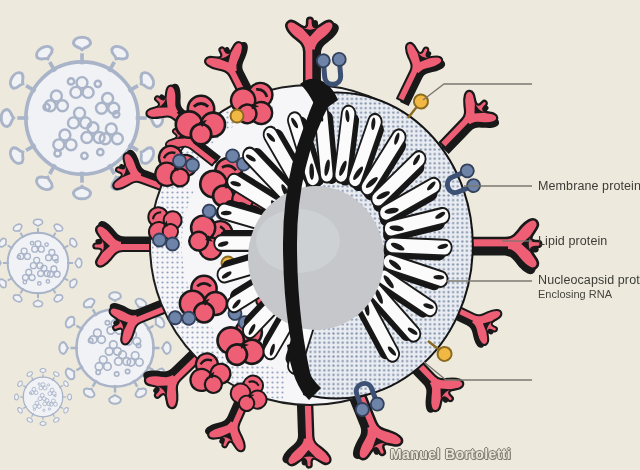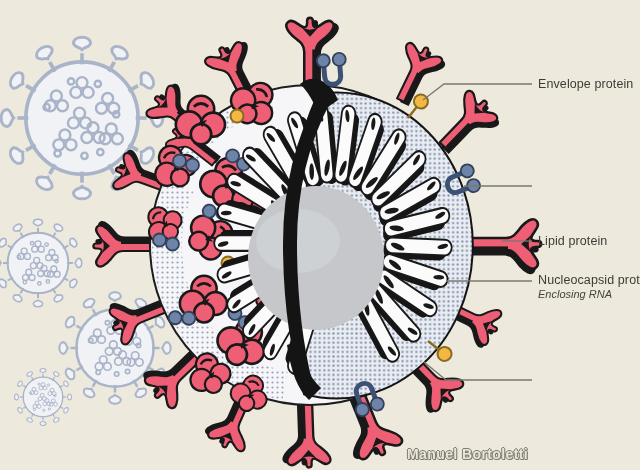--- a/index.html
+++ b/index.html
@@ -7,24 +7,24 @@
     position:relative;width:640px;height:470px;overflow:hidden;
     background:#edeadd;
     font-family:"Liberation Sans", sans-serif;
   }
   .lbl{
     position:absolute;left:538px;color:#3c3b36;font-size:12.5px;
     white-space:nowrap;letter-spacing:.1px;
   }
   .lbl-sub{
     position:absolute;left:538px;color:#45443e;font-size:11px;
-    font-style:italic;white-space:nowrap;
+    white-space:nowrap;
   }
   .credit{
-    position:absolute;left:407px;top:446px;font-size:14px;font-weight:bold;
+    position:absolute;left:390px;top:446px;font-size:14px;font-weight:bold;
     letter-spacing:.4px;color:#e9e6d8;white-space:nowrap;
     text-shadow:1px 0 0 #7f7d71,-1px 0 0 #7f7d71,0 1px 0 #7f7d71,
                 0 -1px 0 #7f7d71,1px 1px 0 #7f7d71;
   }
   svg{position:absolute;left:0;top:0;}
 </style>
 </head>
 <body>
 
 <div id="stage">
@@ -239,20 +239,20 @@
 
   <g stroke="#7a786f" stroke-width="1.3" fill="none">
     <path d="M 423,100 L 444,84 L 532,84"></path>
     <path d="M 464,186 L 532,186"></path>
     <path d="M 502,241 L 532,241"></path>
     <path d="M 446,281 L 532,281"></path>
     <path d="M 424,362 L 446,380 L 532,380"></path>
   </g>
 </svg>
 
-<div class="lbl" style="top:77px">Envelope protein</div>
+<div class="lbl" style="top:179px">Membrane protein</div>
 <div class="lbl" style="top:234px">Lipid protein</div>
 <div class="lbl" style="top:273px">Nucleocapsid protein</div>
 <div class="lbl-sub" style="top:288px">Enclosing RNA</div>
 
 <div class="credit">Manuel Bortoletti</div>
 
 </div>
 
 </body></html>

